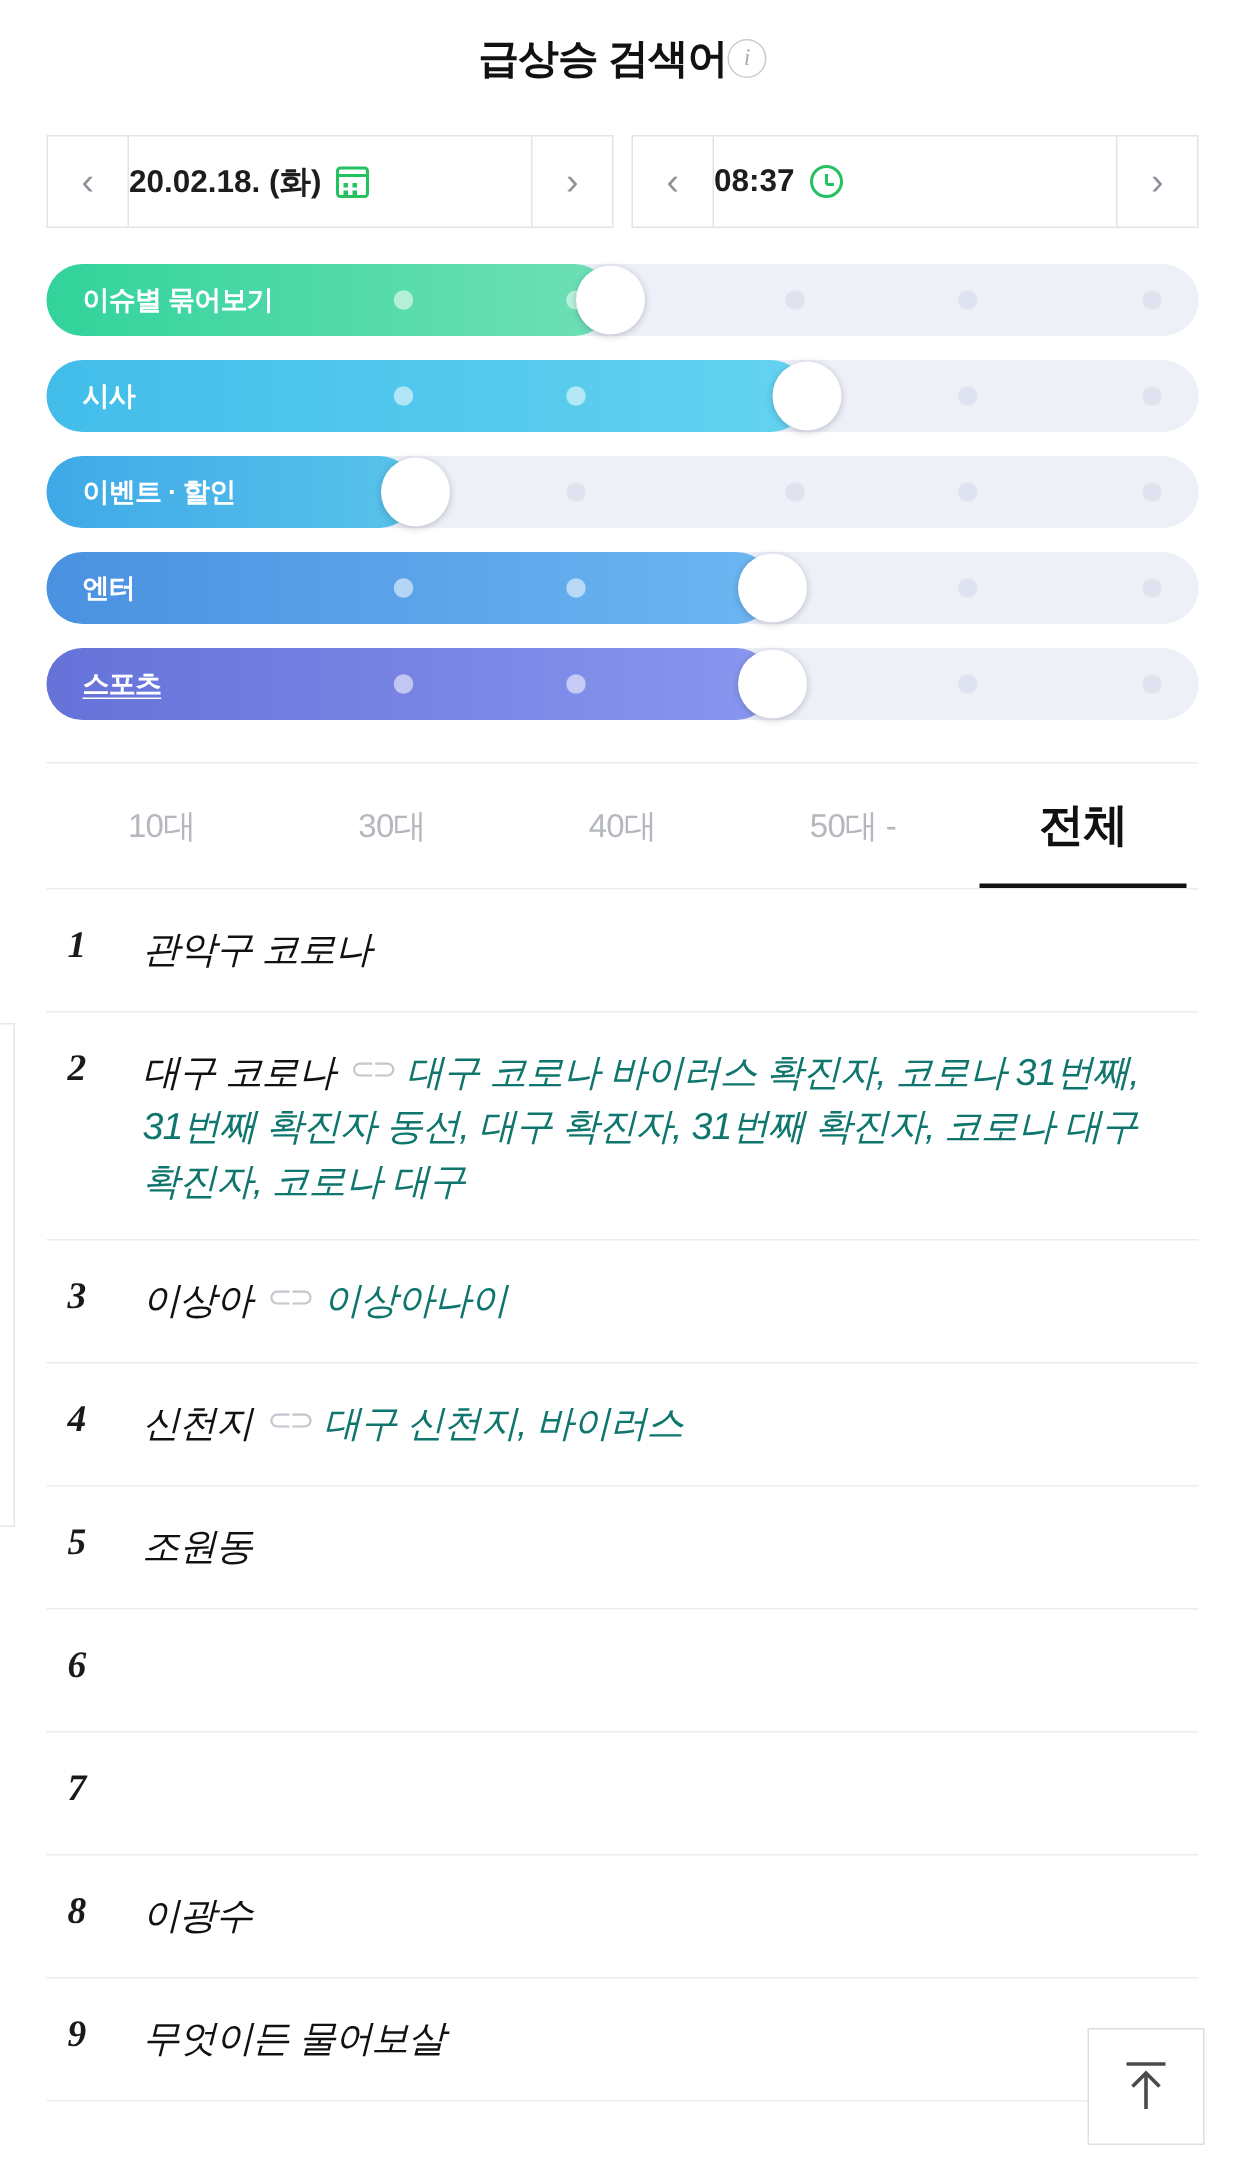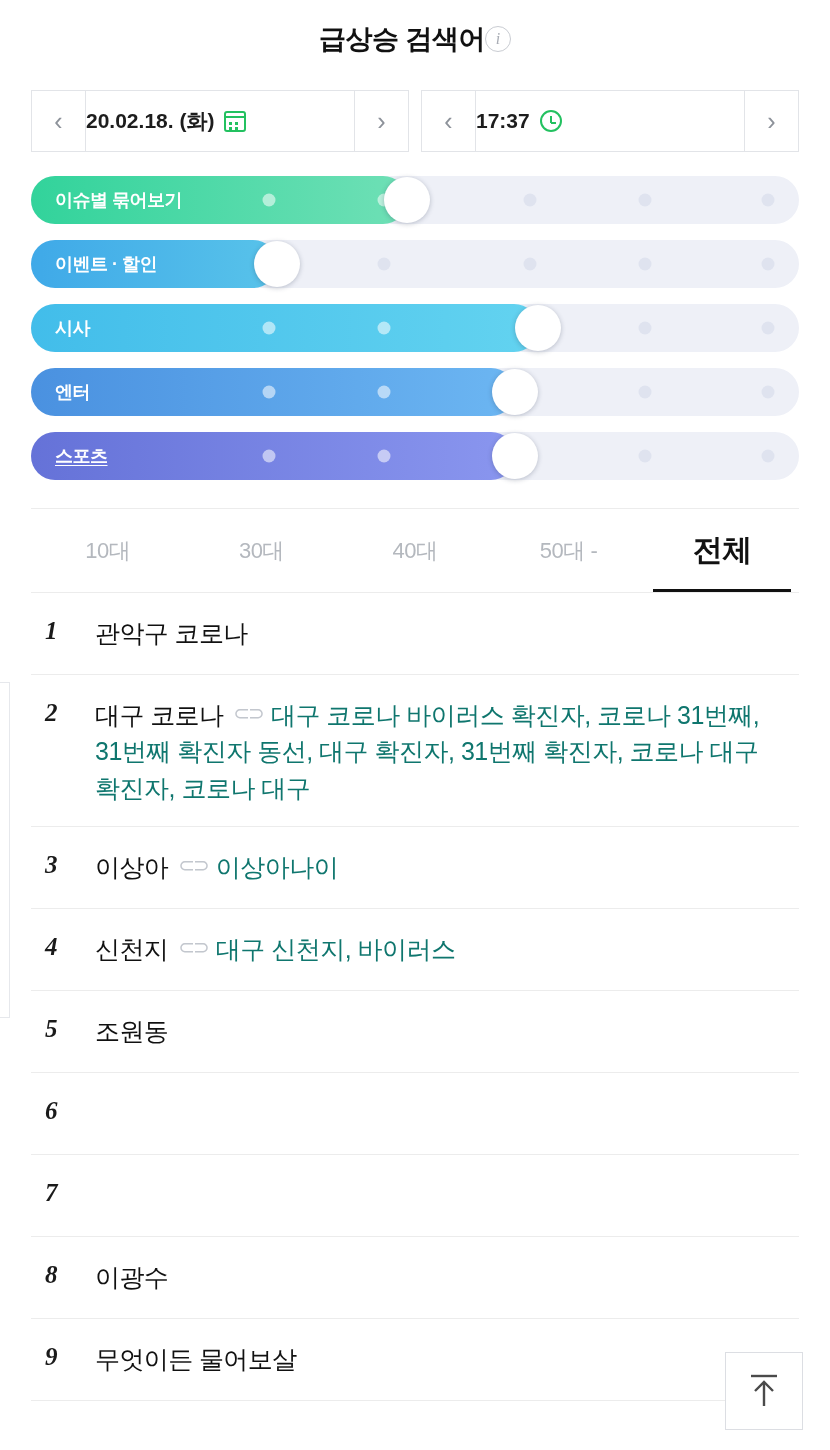--- a/index.html
+++ b/index.html
@@ -226,20 +226,21 @@
     font-style: italic;
     font-weight: 700;
     font-family: "Liberation Serif", serif;
     color: #1a1a1a;
     padding-left: 14px;
     line-height: 1.25;
   }
   .rank-body {
     flex: 1;
     line-height: 1.45;
+    font-style: italic;
   }
   .kw {
     font-size: 25px;
     font-weight: 500;
     color: #111;
     letter-spacing: -0.6px;
   }
   .link-icon {
     display: inline-block;
     vertical-align: 4px;
@@ -294,21 +295,21 @@
     <div class="sel-body">
       <span>20.02.18. (화)</span>
       <span class="cal-icon"></span>
     </div>
     <div class="sel-arrow right">›</div>
   </div>
 
   <div class="selector">
     <div class="sel-arrow">‹</div>
     <div class="sel-body">
-      <span>17:37</span>
+      <span>08:37</span>
       <span class="clock-icon"></span>
     </div>
     <div class="sel-arrow right">›</div>
   </div>
 
 </div>
 
 <div class="sliders" id="sliders">
     <div class="slider-track">
       <div class="slider-fill" style="width: 49%; background: linear-gradient(90deg, rgb(50, 211, 155), rgb(111, 224, 182));"></div>
@@ -316,42 +317,42 @@
         <span class="dot" style="left: 31%; background: rgba(255, 255, 255, 0.55);"></span>
         <span class="dot" style="left: 46%; background: rgba(255, 255, 255, 0.55);"></span>
         <span class="dot" style="left: 65%; background: rgb(223, 227, 239);"></span>
         <span class="dot" style="left: 80%; background: rgb(223, 227, 239);"></span>
         <span class="dot" style="left: 96%; background: rgb(223, 227, 239);"></span>
       </div>
       <span class="slider-label">이슈별 묶어보기</span>
       <div class="knob" style="left: 49%;"></div>
     </div>
     <div class="slider-track">
+      <div class="slider-fill" style="width: 66%; background: linear-gradient(90deg, rgb(66, 189, 234), rgb(99, 211, 240));"></div>
+      <div class="dots">
+        <span class="dot" style="left: 31%; background: rgba(255, 255, 255, 0.55);"></span>
+        <span class="dot" style="left: 46%; background: rgba(255, 255, 255, 0.55);"></span>
+        <span class="dot" style="left: 65%; background: rgba(255, 255, 255, 0.55);"></span>
+        <span class="dot" style="left: 80%; background: rgb(223, 227, 239);"></span>
+        <span class="dot" style="left: 96%; background: rgb(223, 227, 239);"></span>
+      </div>
+      <span class="slider-label">시사</span>
+      <div class="knob" style="left: 66%;"></div>
+    </div>
+    <div class="slider-track">
       <div class="slider-fill" style="width: 32%; background: linear-gradient(90deg, rgb(63, 169, 232), rgb(88, 195, 234));"></div>
       <div class="dots">
         <span class="dot" style="left: 31%; background: rgba(255, 255, 255, 0.55);"></span>
         <span class="dot" style="left: 46%; background: rgb(223, 227, 239);"></span>
         <span class="dot" style="left: 65%; background: rgb(223, 227, 239);"></span>
         <span class="dot" style="left: 80%; background: rgb(223, 227, 239);"></span>
         <span class="dot" style="left: 96%; background: rgb(223, 227, 239);"></span>
       </div>
       <span class="slider-label">이벤트 · 할인</span>
       <div class="knob" style="left: 32%;"></div>
-    </div>
-    <div class="slider-track">
-      <div class="slider-fill" style="width: 66%; background: linear-gradient(90deg, rgb(66, 189, 234), rgb(99, 211, 240));"></div>
-      <div class="dots">
-        <span class="dot" style="left: 31%; background: rgba(255, 255, 255, 0.55);"></span>
-        <span class="dot" style="left: 46%; background: rgba(255, 255, 255, 0.55);"></span>
-        <span class="dot" style="left: 65%; background: rgba(255, 255, 255, 0.55);"></span>
-        <span class="dot" style="left: 80%; background: rgb(223, 227, 239);"></span>
-        <span class="dot" style="left: 96%; background: rgb(223, 227, 239);"></span>
-      </div>
-      <span class="slider-label">시사</span>
-      <div class="knob" style="left: 66%;"></div>
     </div>
     <div class="slider-track">
       <div class="slider-fill" style="width: 63%; background: linear-gradient(90deg, rgb(74, 145, 224), rgb(108, 182, 242));"></div>
       <div class="dots">
         <span class="dot" style="left: 31%; background: rgba(255, 255, 255, 0.55);"></span>
         <span class="dot" style="left: 46%; background: rgba(255, 255, 255, 0.55);"></span>
         <span class="dot" style="left: 65%; background: rgb(223, 227, 239);"></span>
         <span class="dot" style="left: 80%; background: rgb(223, 227, 239);"></span>
         <span class="dot" style="left: 96%; background: rgb(223, 227, 239);"></span>
       </div>

